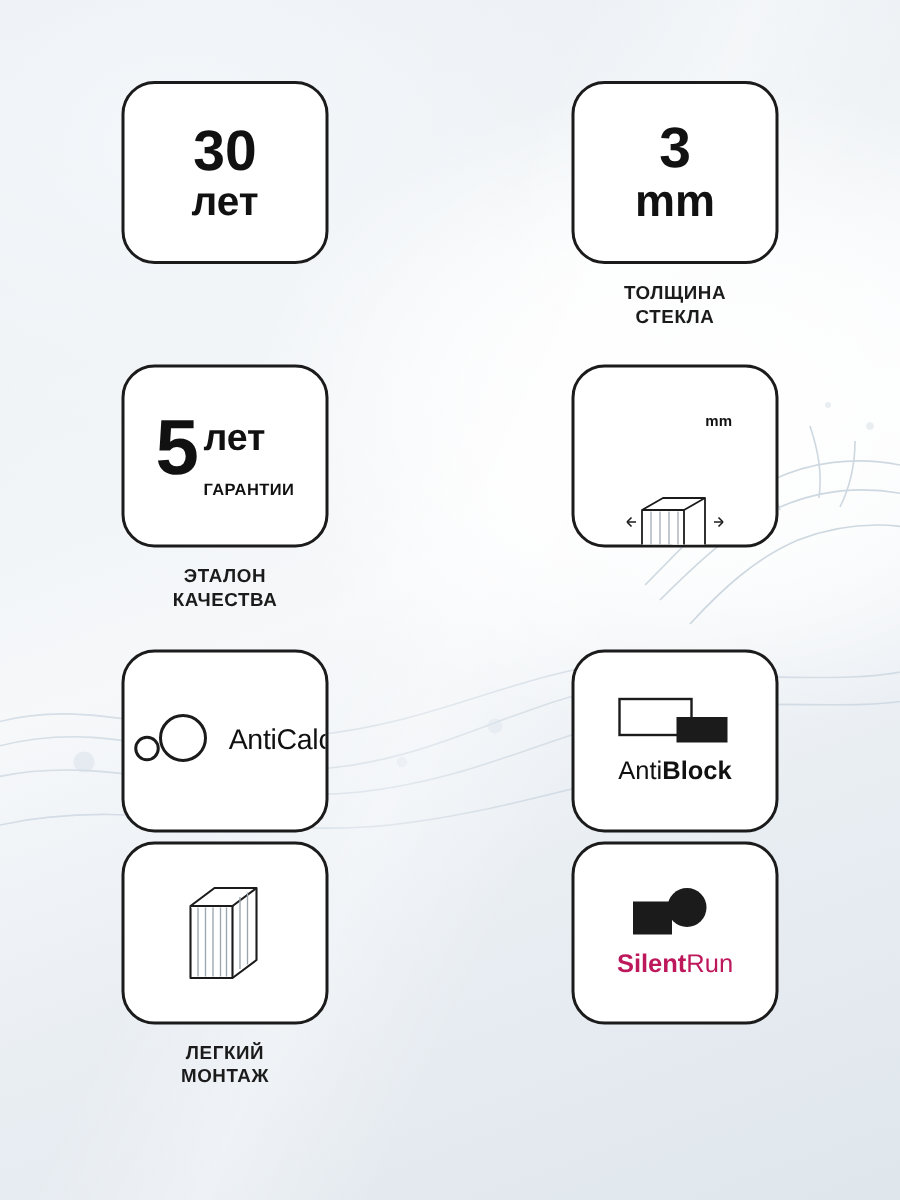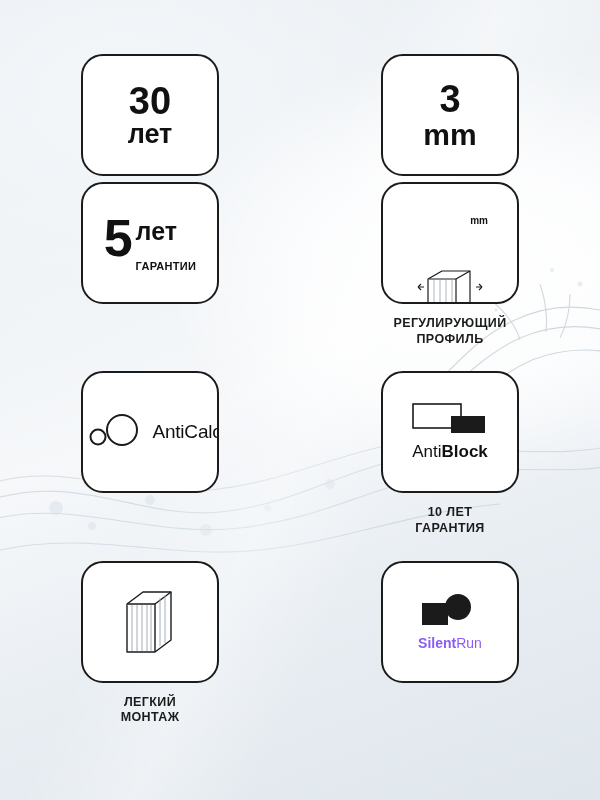--- a/index.html
+++ b/index.html
@@ -215,22 +215,22 @@
 
   
   .silent {
     display: flex;
     flex-direction: column;
     align-items: center;
     justify-content: center;
     gap: 6px;
   }
   .silent-word {
-    font-size: 14px;
-    color: #8b5cf6;
+    font-size: 17px;
+    color: #be185d;
     text-align: right;
   }
   .silent-word b { font-weight: bold; }
 
   svg { display: block; }
 </style>
 </head>
 <body>
 
 <div class="page">
@@ -285,32 +285,36 @@
       </div>
     </div>
 
     <div class="cell">
       <div class="tile">
         <div class="stack">
           <div class="mm-num">3</div>
           <div class="mm-unit">mm</div>
         </div>
       </div>
+      <div class="caption">ТОЛЩИНА
+СТЕКЛА</div>
     </div>
 
     <div class="cell">
       <div class="tile">
         <div class="warranty">
           <div class="warranty-num">5</div>
           <div class="warranty-right">
             <div class="warranty-years">лет</div>
             <div class="warranty-word">ГАРАНТИИ</div>
           </div>
         </div>
       </div>
+      <div class="caption">ЭТАЛОН
+КАЧЕСТВА</div>
     </div>
 
     <div class="cell">
       <div class="tile">
         <div class="prof-wrap">
           <div class="prof-label">±10</div>
           <div class="prof-label">mm</div>
           <svg width="76" height="56" viewBox="0 0 76 56">
             <g fill="#ffffff" stroke="#1b1b1b" stroke-width="1.2" stroke-linejoin="round">
               <path d="M16 16 L30 8 L58 8 L58 40 L44 48 L16 48 Z"></path>
@@ -327,22 +331,20 @@
               <path d="M6 24 L12 24"></path>
               <path d="M6 24 L9 21"></path>
               <path d="M6 24 L9 27"></path>
               <path d="M64 24 L70 24"></path>
               <path d="M70 24 L67 21"></path>
               <path d="M70 24 L67 27"></path>
             </g>
           </svg>
         </div>
       </div>
-      <div class="caption">РЕГУЛИРУЮЩИЙ
-ПРОФИЛЬ</div>
     </div>
 
     <div class="cell">
       <div class="tile">
         <div class="anticalc">
           <svg width="72" height="40" viewBox="0 0 72 40">
             <circle cx="44" cy="18" r="15" fill="#ffffff" stroke="#1b1b1b" stroke-width="2"></circle>
             <circle cx="20" cy="25" r="7.5" fill="#ffffff" stroke="#1b1b1b" stroke-width="2"></circle>
           </svg>
           <div class="anticalc-word">AntiCalc</div>
@@ -353,22 +355,20 @@
     <div class="cell">
       <div class="tile">
         <div class="antiblock">
           <svg width="78" height="34" viewBox="0 0 78 34">
             <rect x="2" y="2" width="48" height="24" fill="#ffffff" stroke="#1b1b1b" stroke-width="1.6"></rect>
             <rect x="40" y="14" width="34" height="17" fill="#1b1b1b"></rect>
           </svg>
           <div class="antiblock-word"><span>Anti</span><b>Block</b></div>
         </div>
       </div>
-      <div class="caption">10 ЛЕТ
-ГАРАНТИЯ</div>
     </div>
 
     <div class="cell">
       <div class="tile">
         <svg width="74" height="72" viewBox="0 0 74 72">
           <g fill="#ffffff" stroke="#1b1b1b" stroke-width="1.4" stroke-linejoin="round">
             <path d="M14 18 L30 6 L58 6 L58 54 L42 66 L14 66 Z"></path>
             <path d="M14 18 L42 18 L42 66"></path>
             <path d="M42 18 L58 6"></path>
           </g>

